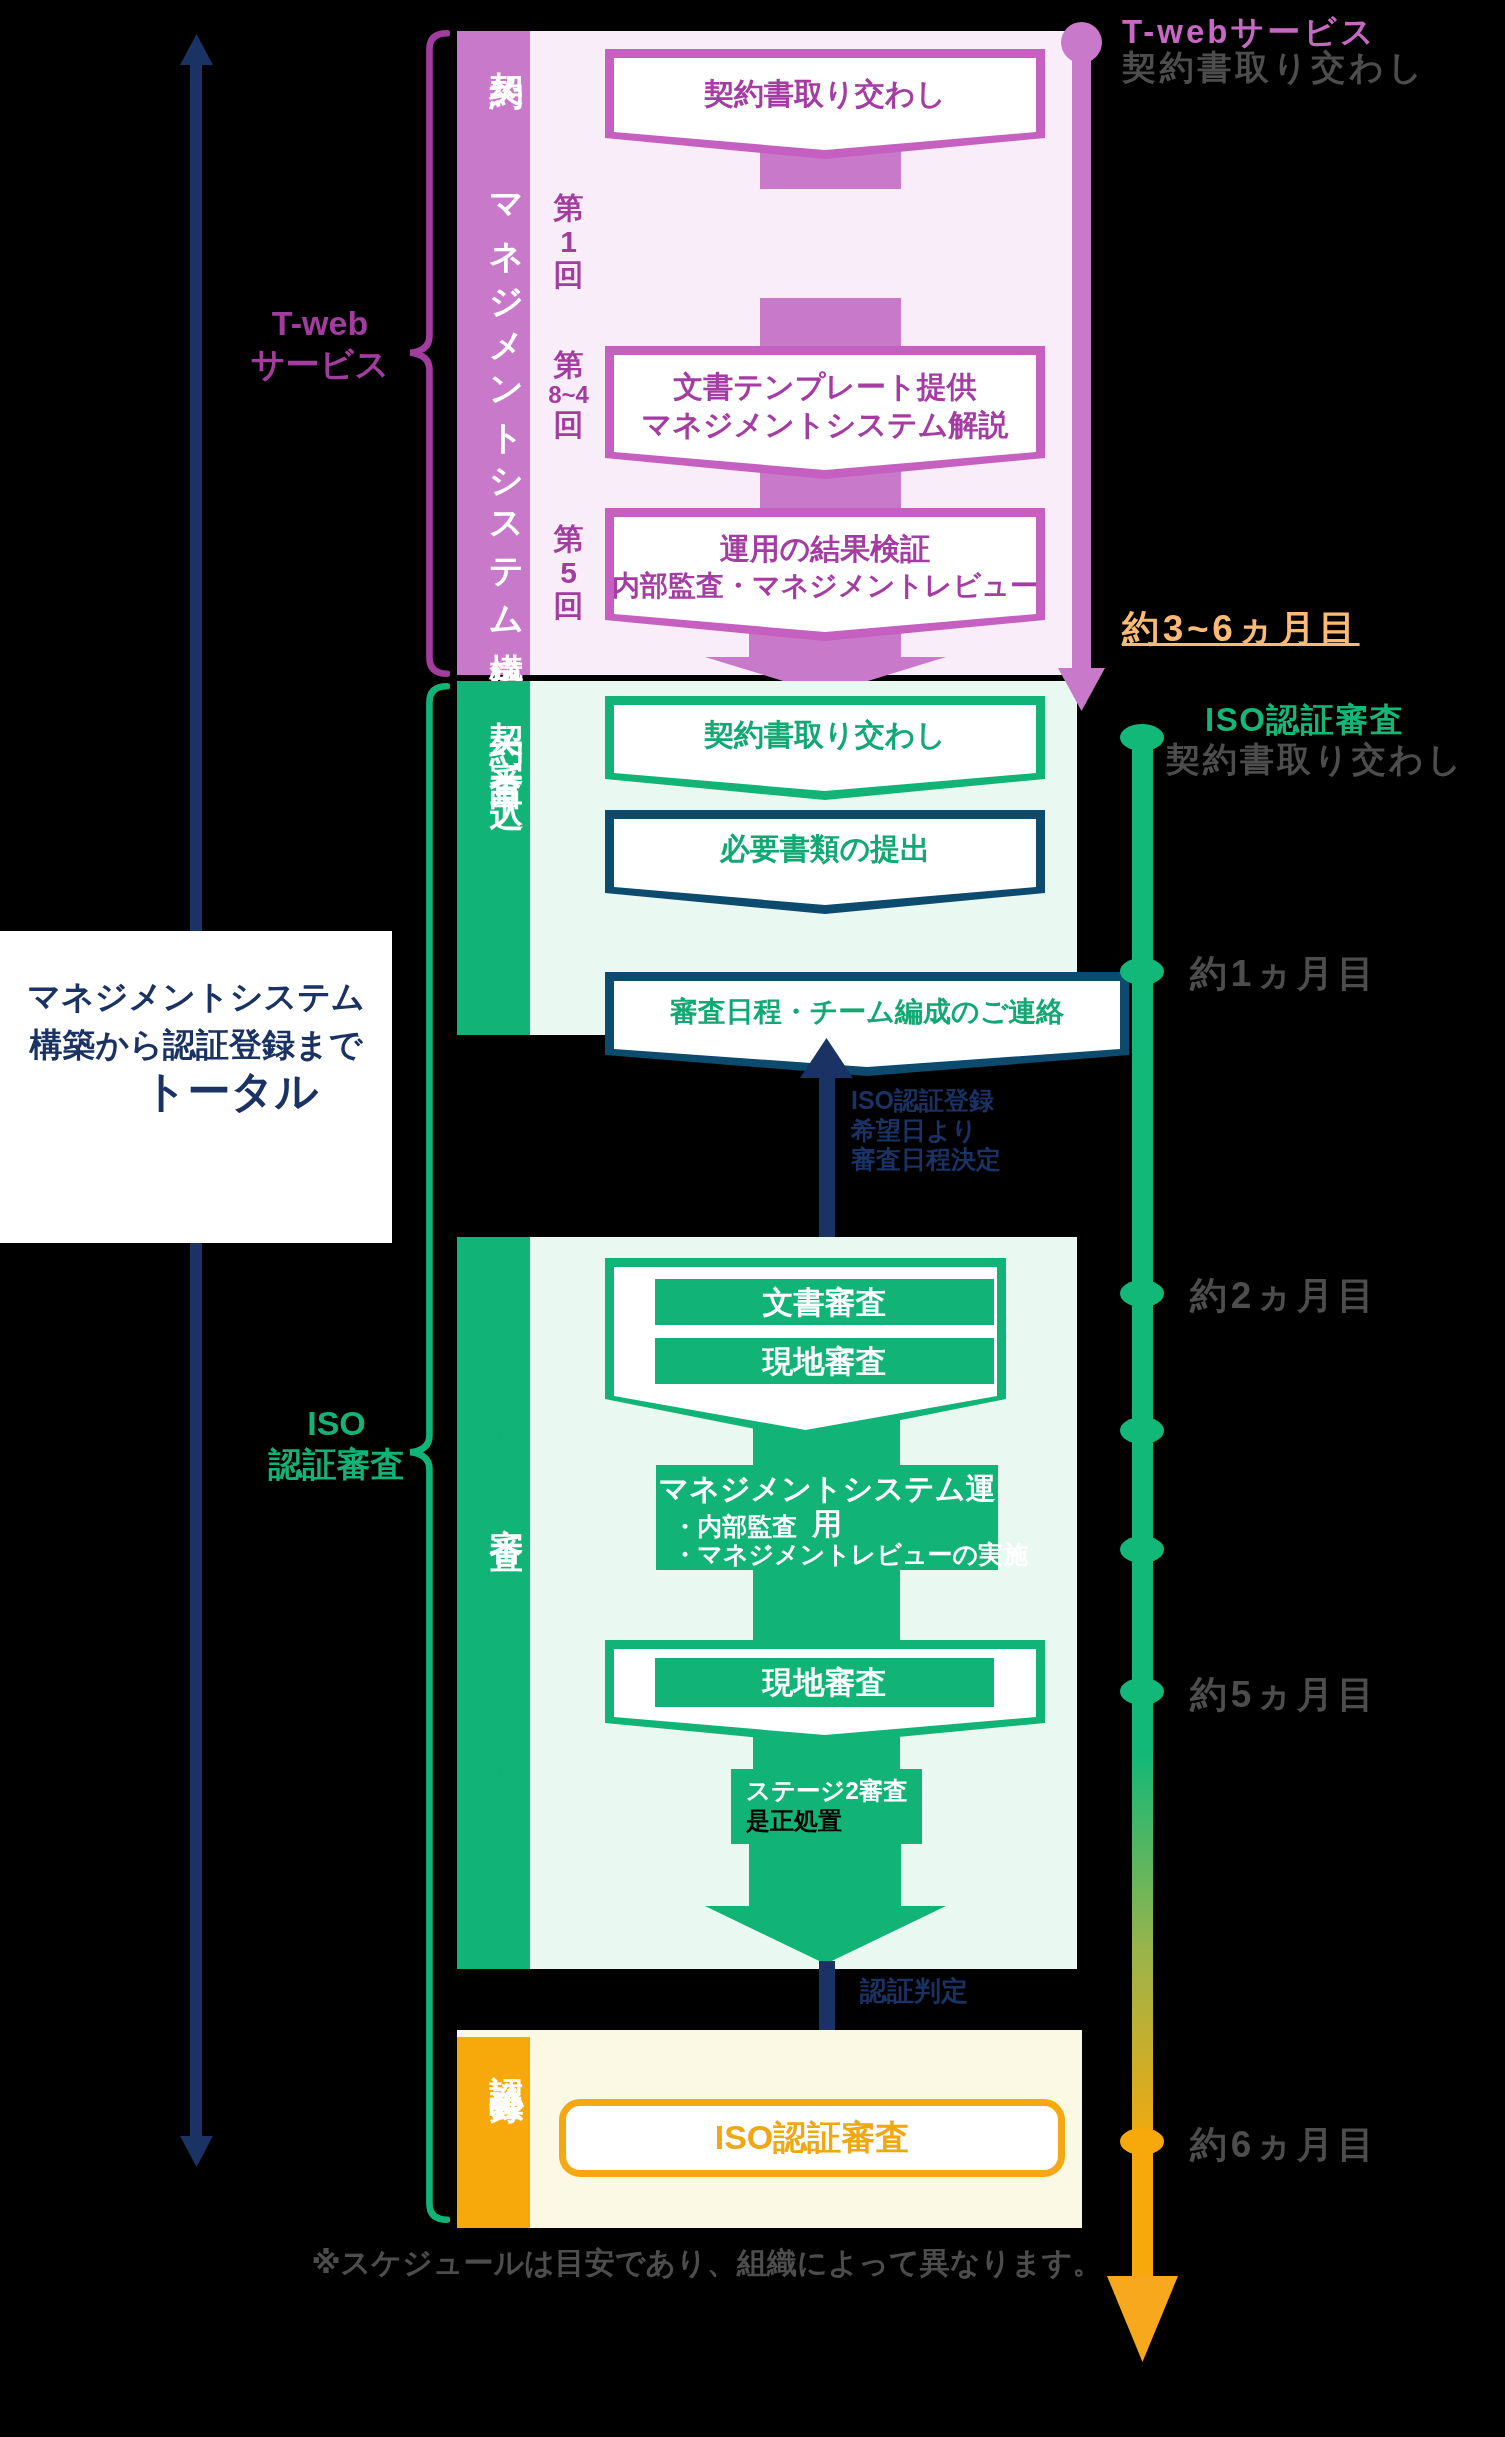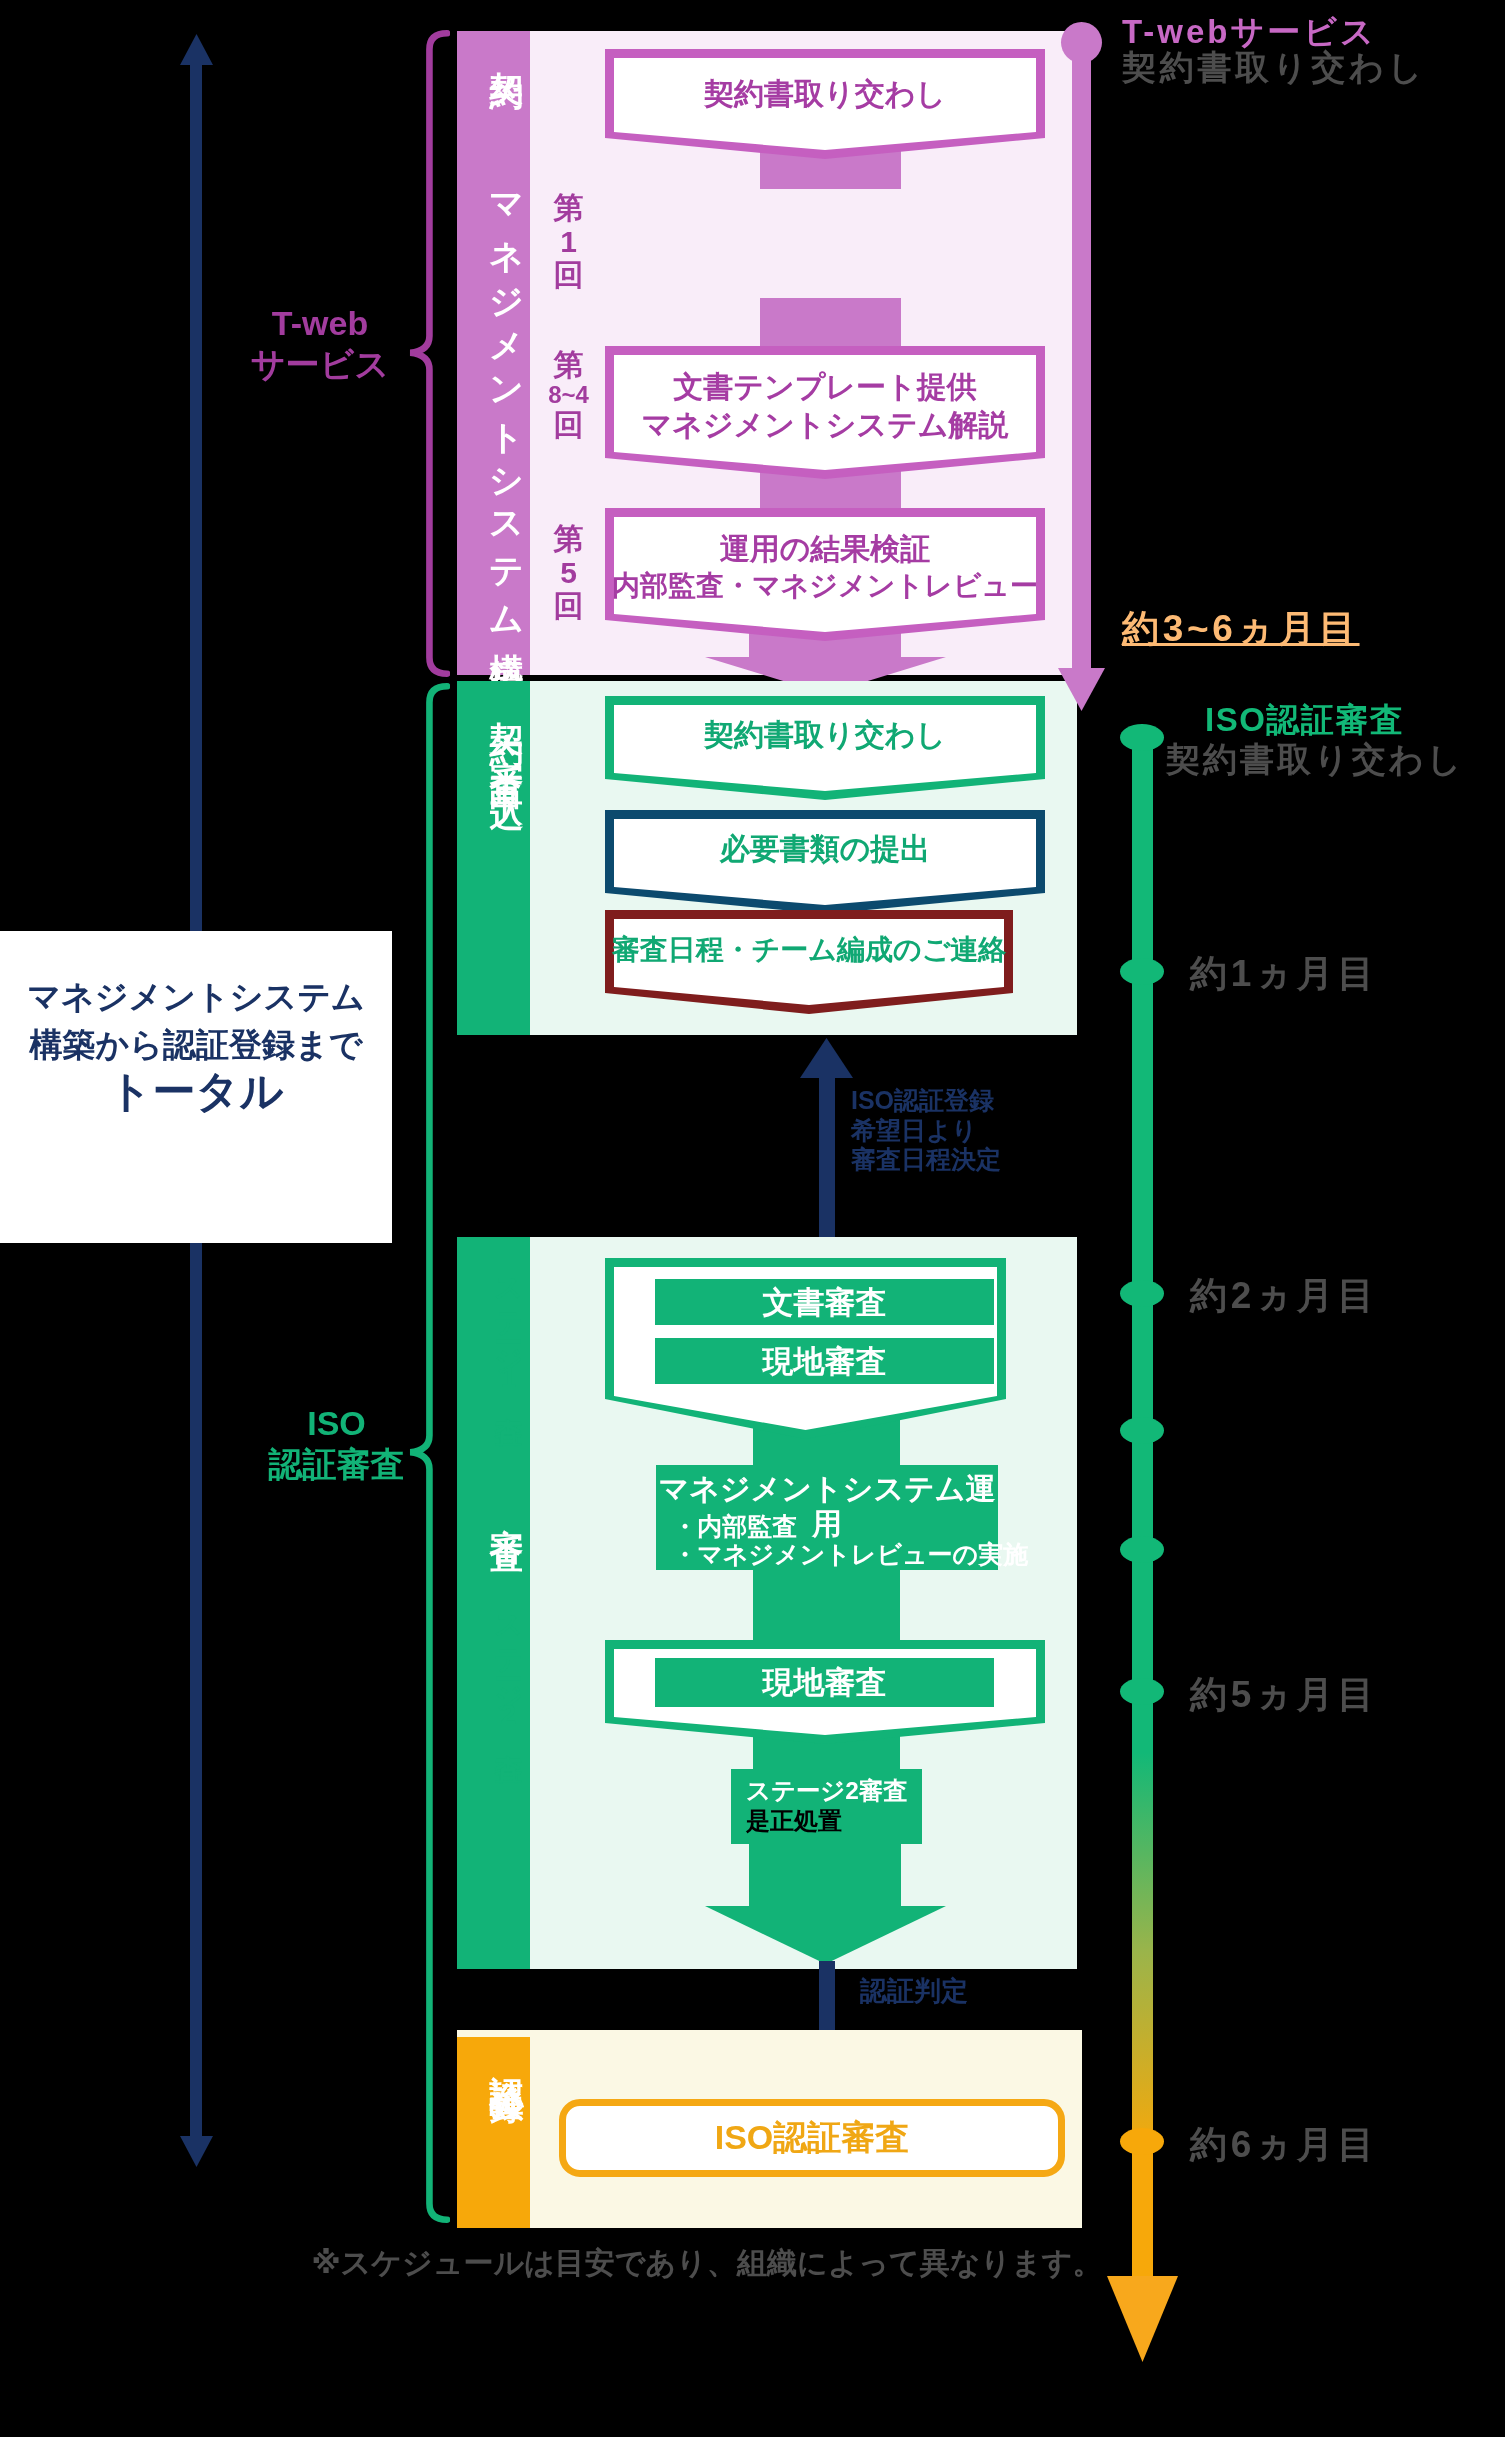--- a/index.html
+++ b/index.html
@@ -25,21 +25,21 @@
 <div id="stage" data-name="iso-certification-schedule-diagram">
 
   <div class="abs" style="left:180px;top:34px;width:33px;height:31px;background:#1A3264;" data-name="total-arrow-up-icon"></div>
   <style>#stage div[data-name="total-arrow-up-icon"]{clip-path:polygon(50% 0,100% 100%,0 100%);}</style>
   <div class="abs" style="left:190px;top:62px;width:12px;height:2077px;background:#1A3264;" data-name="total-arrow-shaft"></div>
   <div class="abs tri-down" style="left:180px;top:2136px;width:33px;height:31px;background:#1A3264;" data-name="total-arrow-down-icon"></div>
 
   <div class="abs" style="left:0;top:931px;width:392px;height:312px;background:#fff;" data-name="total-duration-box">
     <div class="pline" style="top:47px;font-size:33px;color:#1A3264;" data-name="total-line-1">マネジメントシステム</div>
     <div class="pline" style="top:95px;font-size:33px;color:#1A3264;" data-name="total-line-2">構築から認証登録まで</div>
-    <div class="pline" style="top:136px;font-size:43px;color:#1A3264;" data-name="total-line-3">トータル</div>
+    <div class="pline" style="top:136px;font-size:43px;color:#1A3264;padding-left:35px;" data-name="total-line-3">トータル</div>
   </div>
 
   <svg class="abs" style="left:403px;top:28px;" width="47" height="651" viewBox="0 0 64 880" data-name="tweb-brace-icon">
     <path d="M60,4 Q36,4 36,26 L36,416 Q36,436 10,439 Q36,442 36,462 L36,854 Q36,876 60,876" fill="none" stroke="#A23C9E" stroke-width="9" stroke-linecap="round"></path>
   </svg>
   <svg class="abs" style="left:403px;top:676px;" width="47" height="1554" viewBox="0 0 64 2100" data-name="iso-brace-icon">
     <path d="M60,6 Q36,6 36,28 L36,1026 Q36,1046 10,1049 Q36,1052 36,1072 L36,2072 Q36,2094 60,2094" fill="none" stroke="#12B377" stroke-width="9" stroke-linecap="round"></path>
   </svg>
 
   <div class="abs txt ctr" style="left:226px;top:303px;width:188px;font-size:34px;color:#A23C9E;" data-name="tweb-brace-label">
@@ -100,21 +100,21 @@
   <div class="abs vtx barlabel" style="left:457px;top:694px;width:73px;font-size:34px;letter-spacing:12.6px;text-align:center;" data-name="apply-side-label">契約・審査申込</div>
 
   <div class="abs chev" style="--tip:21px;--tipin:18px;left:605px;top:696px;width:440px;height:104px;background:#12B377;" data-name="apply-box-1">
     <div class="chev-in"></div>
     <div class="pline" style="top:22px;font-size:30px;color:#10A873;" data-name="apply-box-1-label">契約書取り交わし</div>
   </div>
   <div class="abs chev" style="--tip:21px;--tipin:18px;left:605px;top:810px;width:440px;height:104px;background:#0c4a6e;" data-name="apply-box-2">
     <div class="chev-in"></div>
     <div class="pline" style="top:22px;font-size:30px;color:#10A873;" data-name="apply-box-2-label">必要書類の提出</div>
   </div>
-  <div class="abs chev" style="--tip:21px;--tipin:18px;left:605px;top:910px;width:408px;height:104px;background:#7f1d1d;" data-name="apply-box-3">
+  <div class="abs chev" style="--tip:21px;--tipin:18px;left:605px;top:972px;width:524px;height:104px;background:#0c4a6e;" data-name="apply-box-3">
     <div class="chev-in"></div>
     <div class="pline" style="top:24px;font-size:28px;color:#10A873;" data-name="apply-box-3-label">審査日程・チーム編成のご連絡</div>
   </div>
 
   <div class="abs tri-up" style="left:800px;top:1038px;width:53px;height:40px;background:#1A3264;" data-name="schedule-arrow-up-icon"></div>
   <div class="abs" style="left:819px;top:1076px;width:16.3px;height:184px;background:#1A3264;" data-name="schedule-arrow-shaft"></div>
   <div class="abs txt" style="left:851px;top:1086px;font-size:25px;color:#1A3264;line-height:1.18;" data-name="schedule-note">
     <div data-name="schedule-note-line1">ISO認証登録</div>
     <div data-name="schedule-note-line2">希望日より</div>
     <div data-name="schedule-note-line3">審査日程決定</div>

